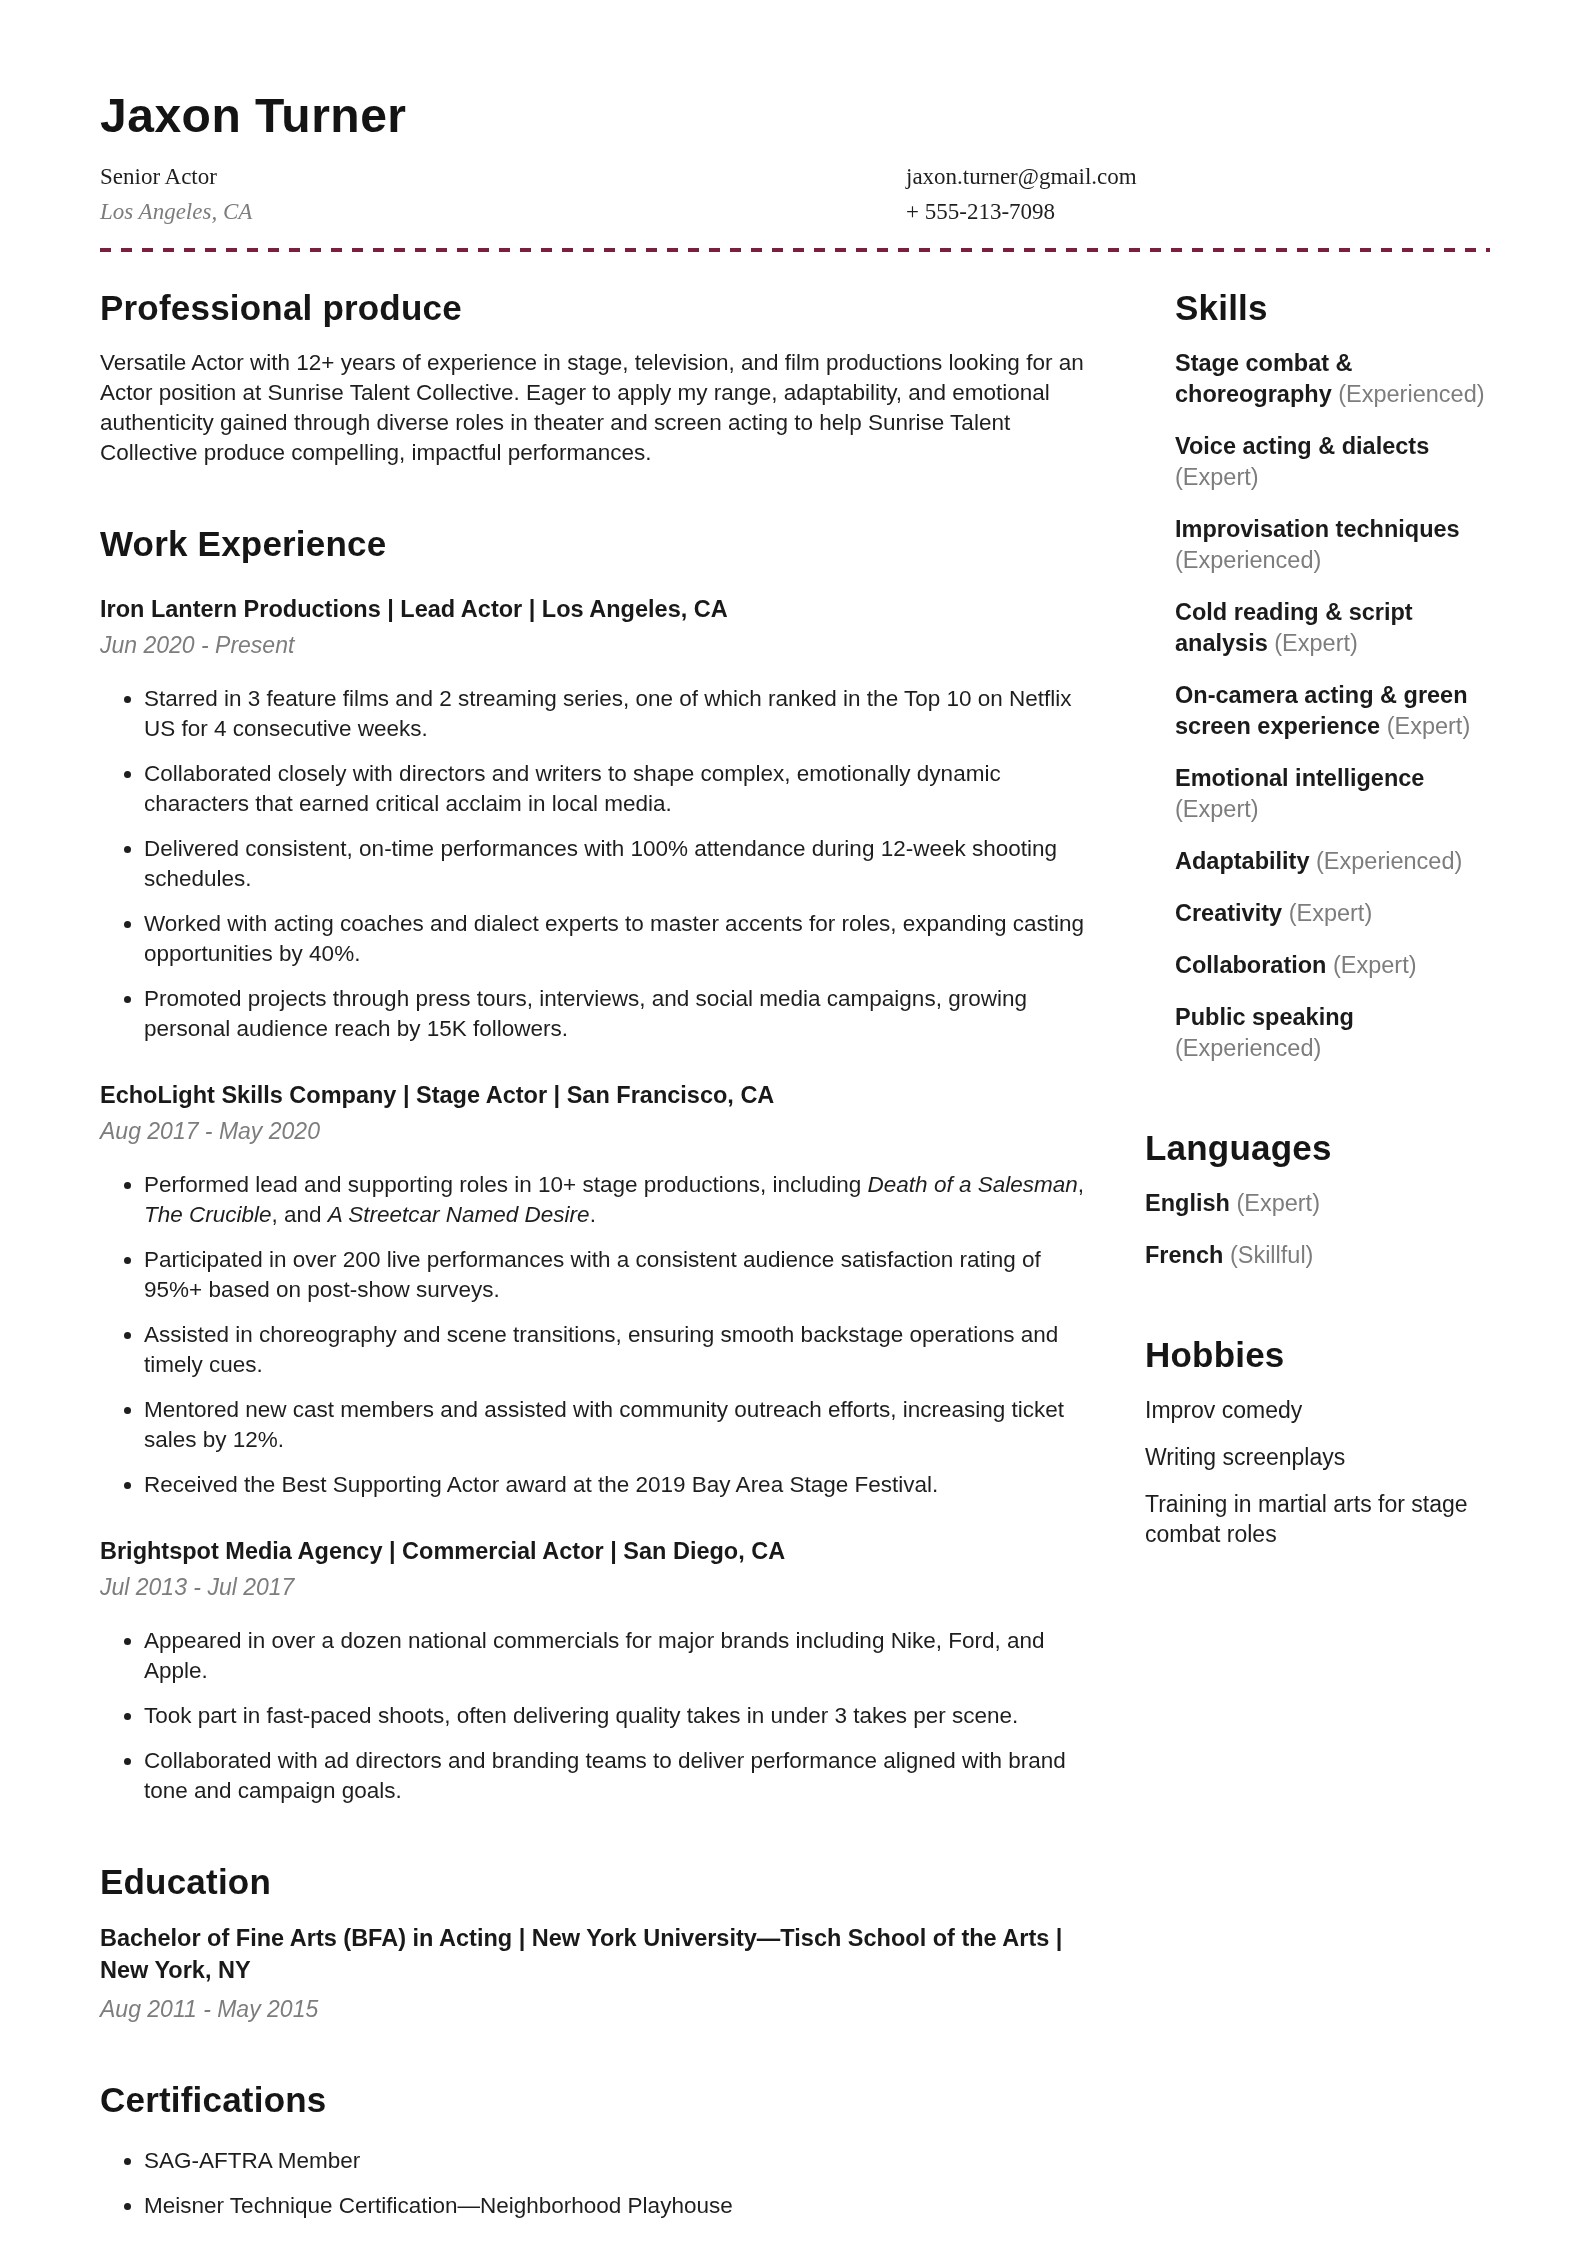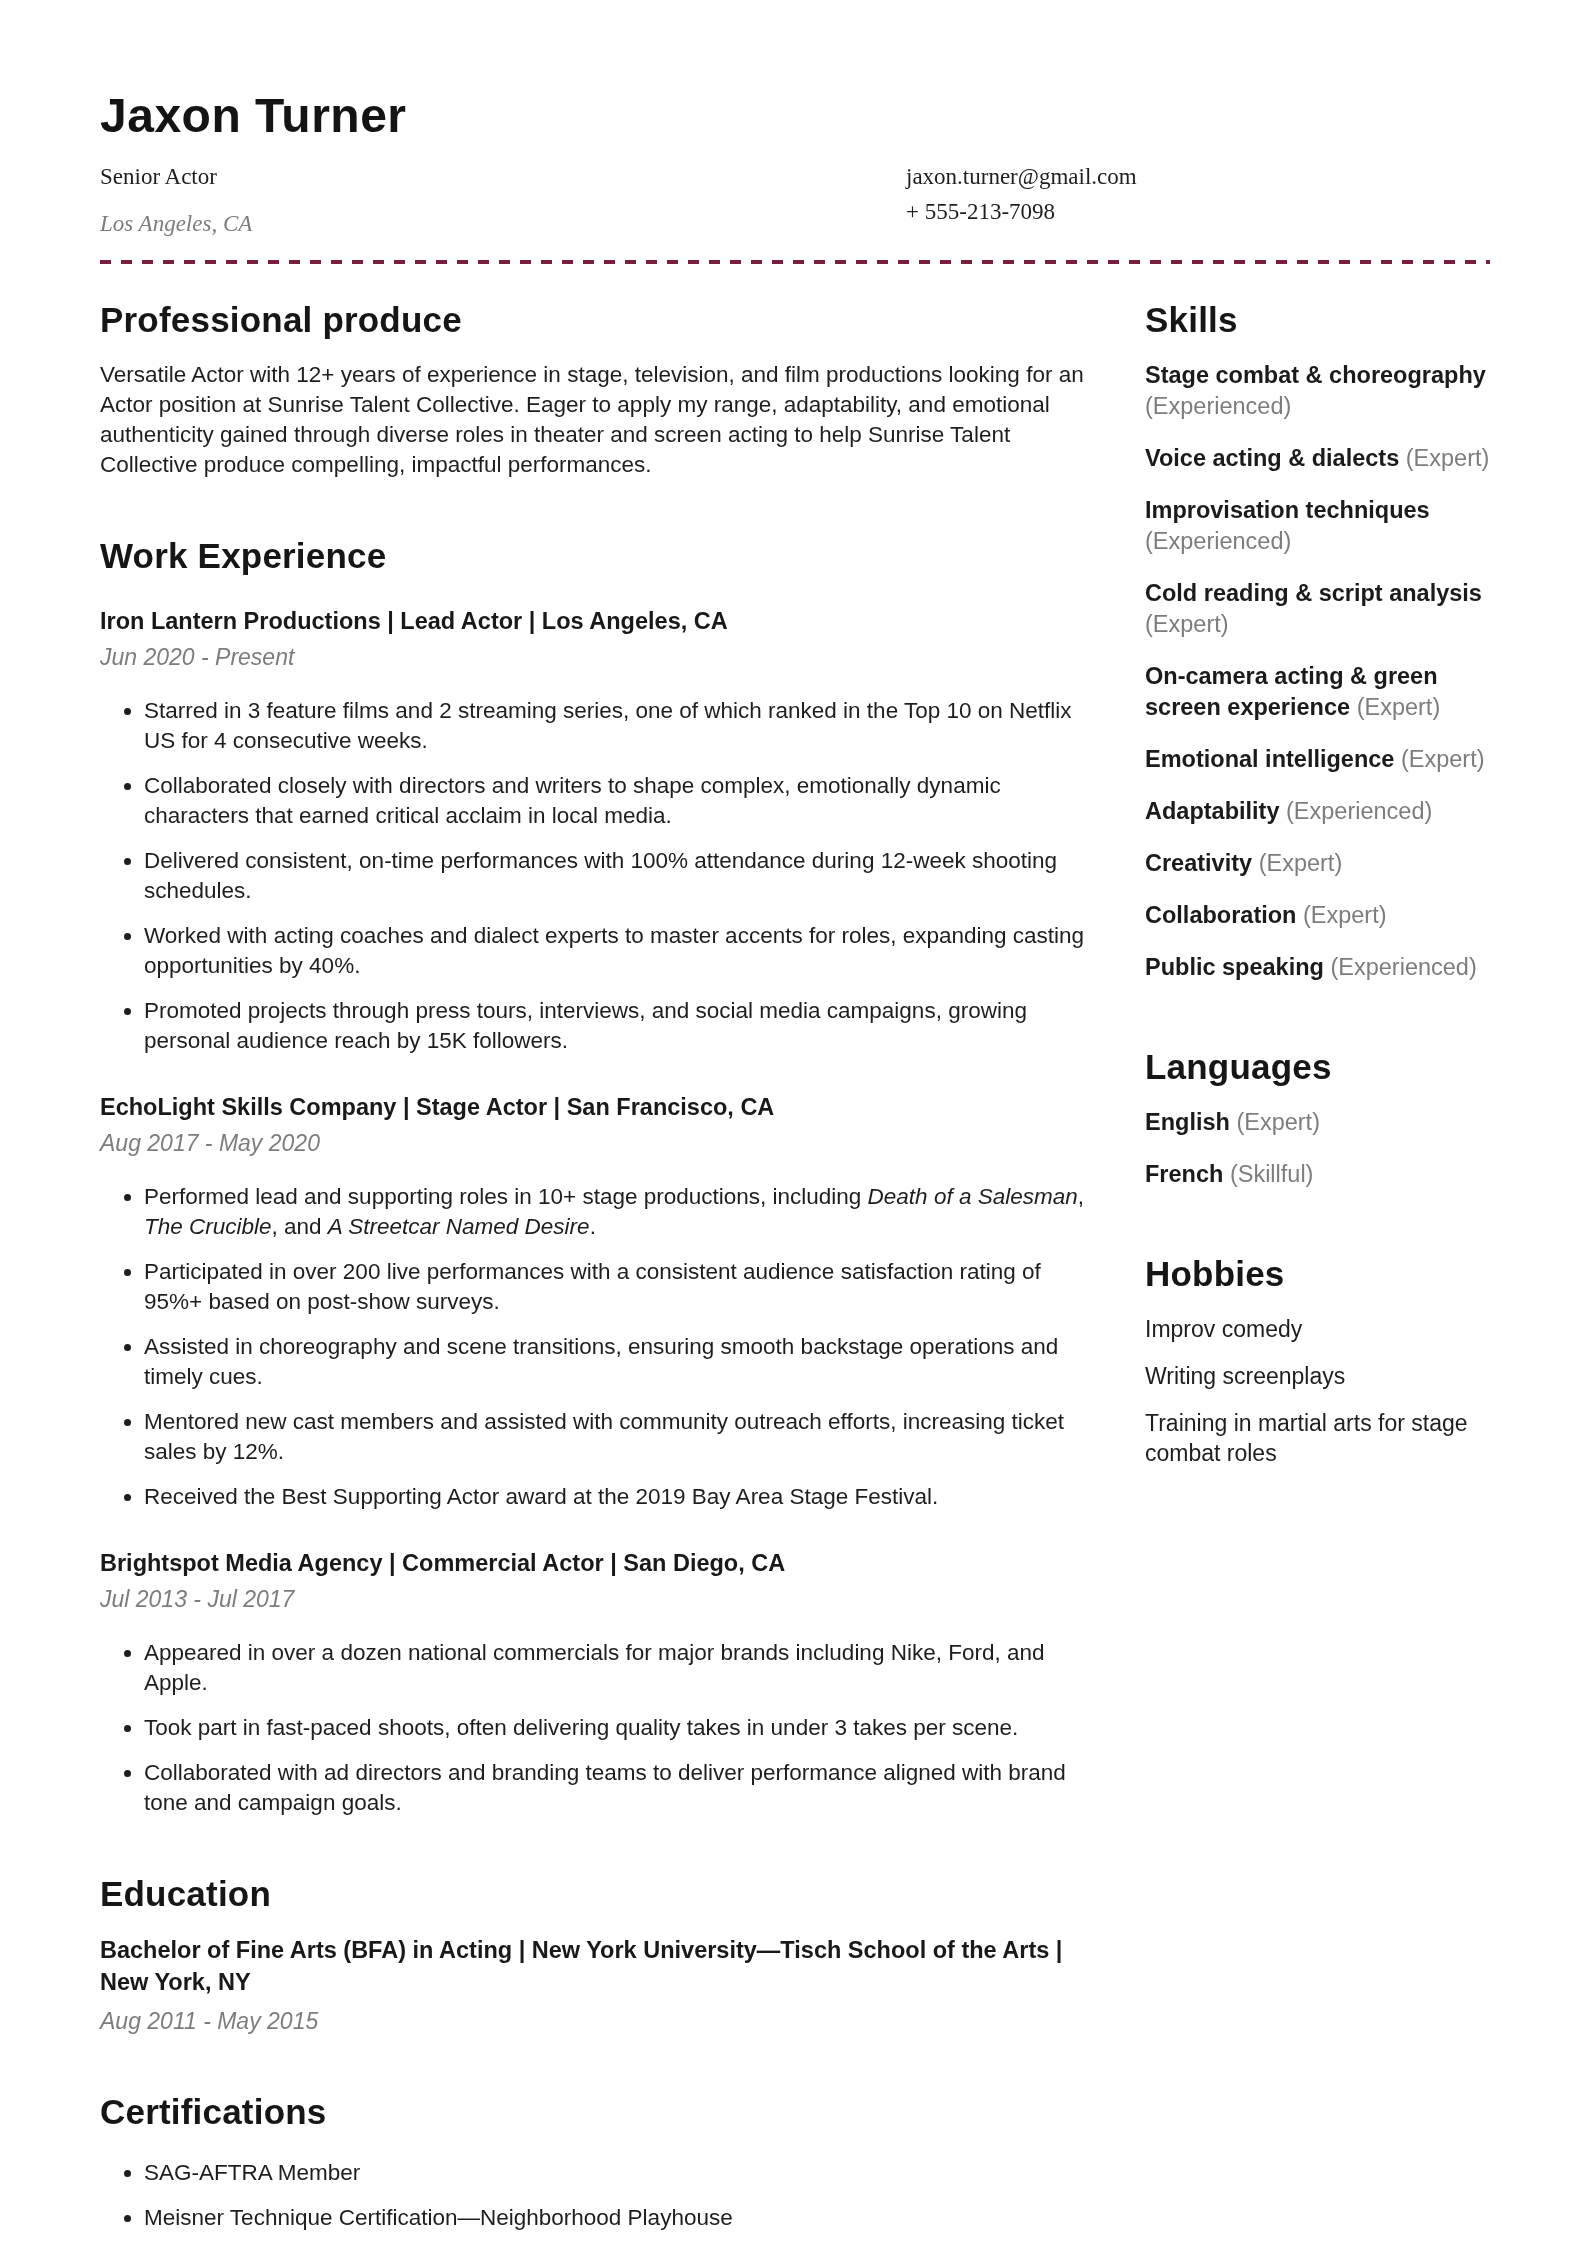--- a/index.html
+++ b/index.html
@@ -8,21 +8,21 @@
     font-family: "Liberation Sans", sans-serif;
     color: #1e1e1e;
     overflow: hidden;
   }
   .page { box-sizing: border-box; width: 1588px; height: 2140px; padding: 88px 98px 40px 100px; }
 
   
   .name { font-size: 48px; font-weight: bold; color: #141414; margin: 0 0 16px; letter-spacing: 0.5px; }
   .header-cols { display: grid; grid-template-columns: 806px 1fr; font-family: Liberation Serif, serif; }
   .hline { font-size: 23px; line-height: 35px; }
-  .muted { color: #7d7d7d; margin-top: 12px; }
+  .muted { color: #7d7d7d; }
   .italic { font-style: italic; }
 
   .divider {
     margin-top: 19px; height: 4px;
     background: repeating-linear-gradient(90deg, #7a1f3d 0 11px, transparent 11px 21px);
   }
 
   
   .columns { display: grid; grid-template-columns: 1005px 345px; column-gap: 40px; margin-top: 36px; }
 
@@ -39,21 +39,21 @@
 
   ul.bullets { margin: 24px 0 0; padding-left: 44px; }
   ul.bullets li { font-size: 22.5px; line-height: 30px; margin-bottom: 15px; }
   ul.bullets.tight { margin-top: 26px; }
 
   .edu-degree { font-size: 23.5px; font-weight: bold; color: #191919; line-height: 32px; }
   .edu-dates { font-size: 23px; line-height: 30px; margin-top: 8px; }
 
   
   .sidebar .section { margin-top: 64px; }
-  .sidebar .section:first-child { margin-top: 0; }
+  .sidebar .section:first-child { margin-top: 0; margin-left: 30px; }
   .skill { font-size: 23.5px; line-height: 31px; margin-bottom: 21px; }
   .skill b { color: #1b1b1b; }
   .lvl { color: #7d7d7d; font-weight: normal; }
   .hobby { font-size: 23px; line-height: 30px; margin-bottom: 17px; margin-top: 16px; }
 </style>
 </head>
 <body>
 
 <div class="page">
 

